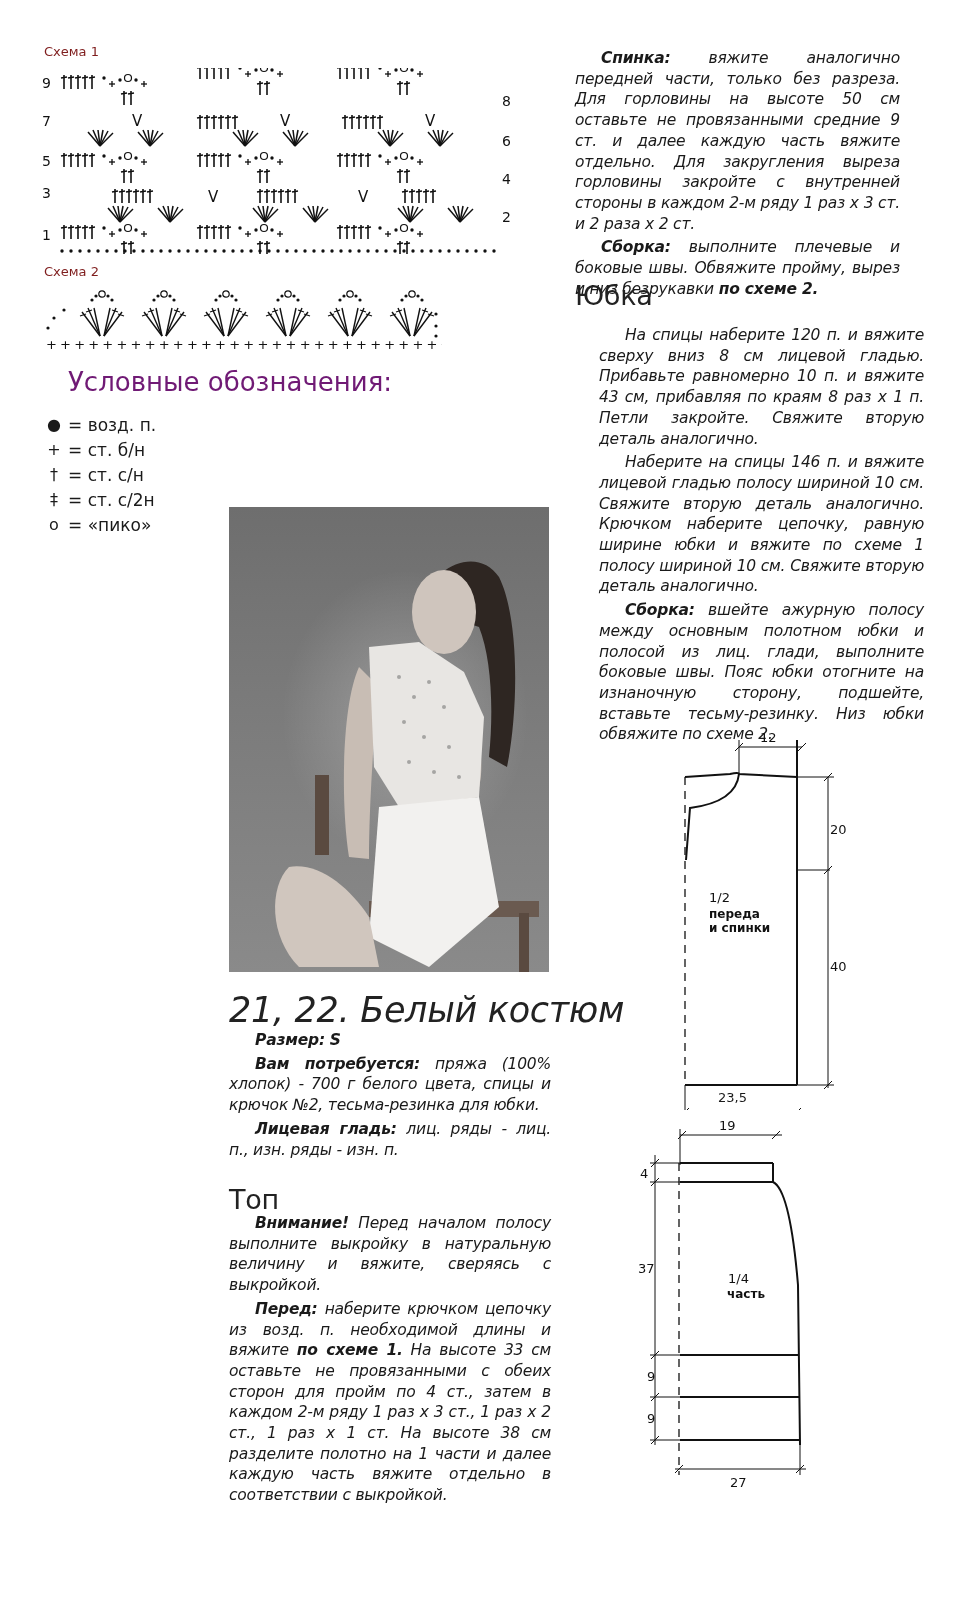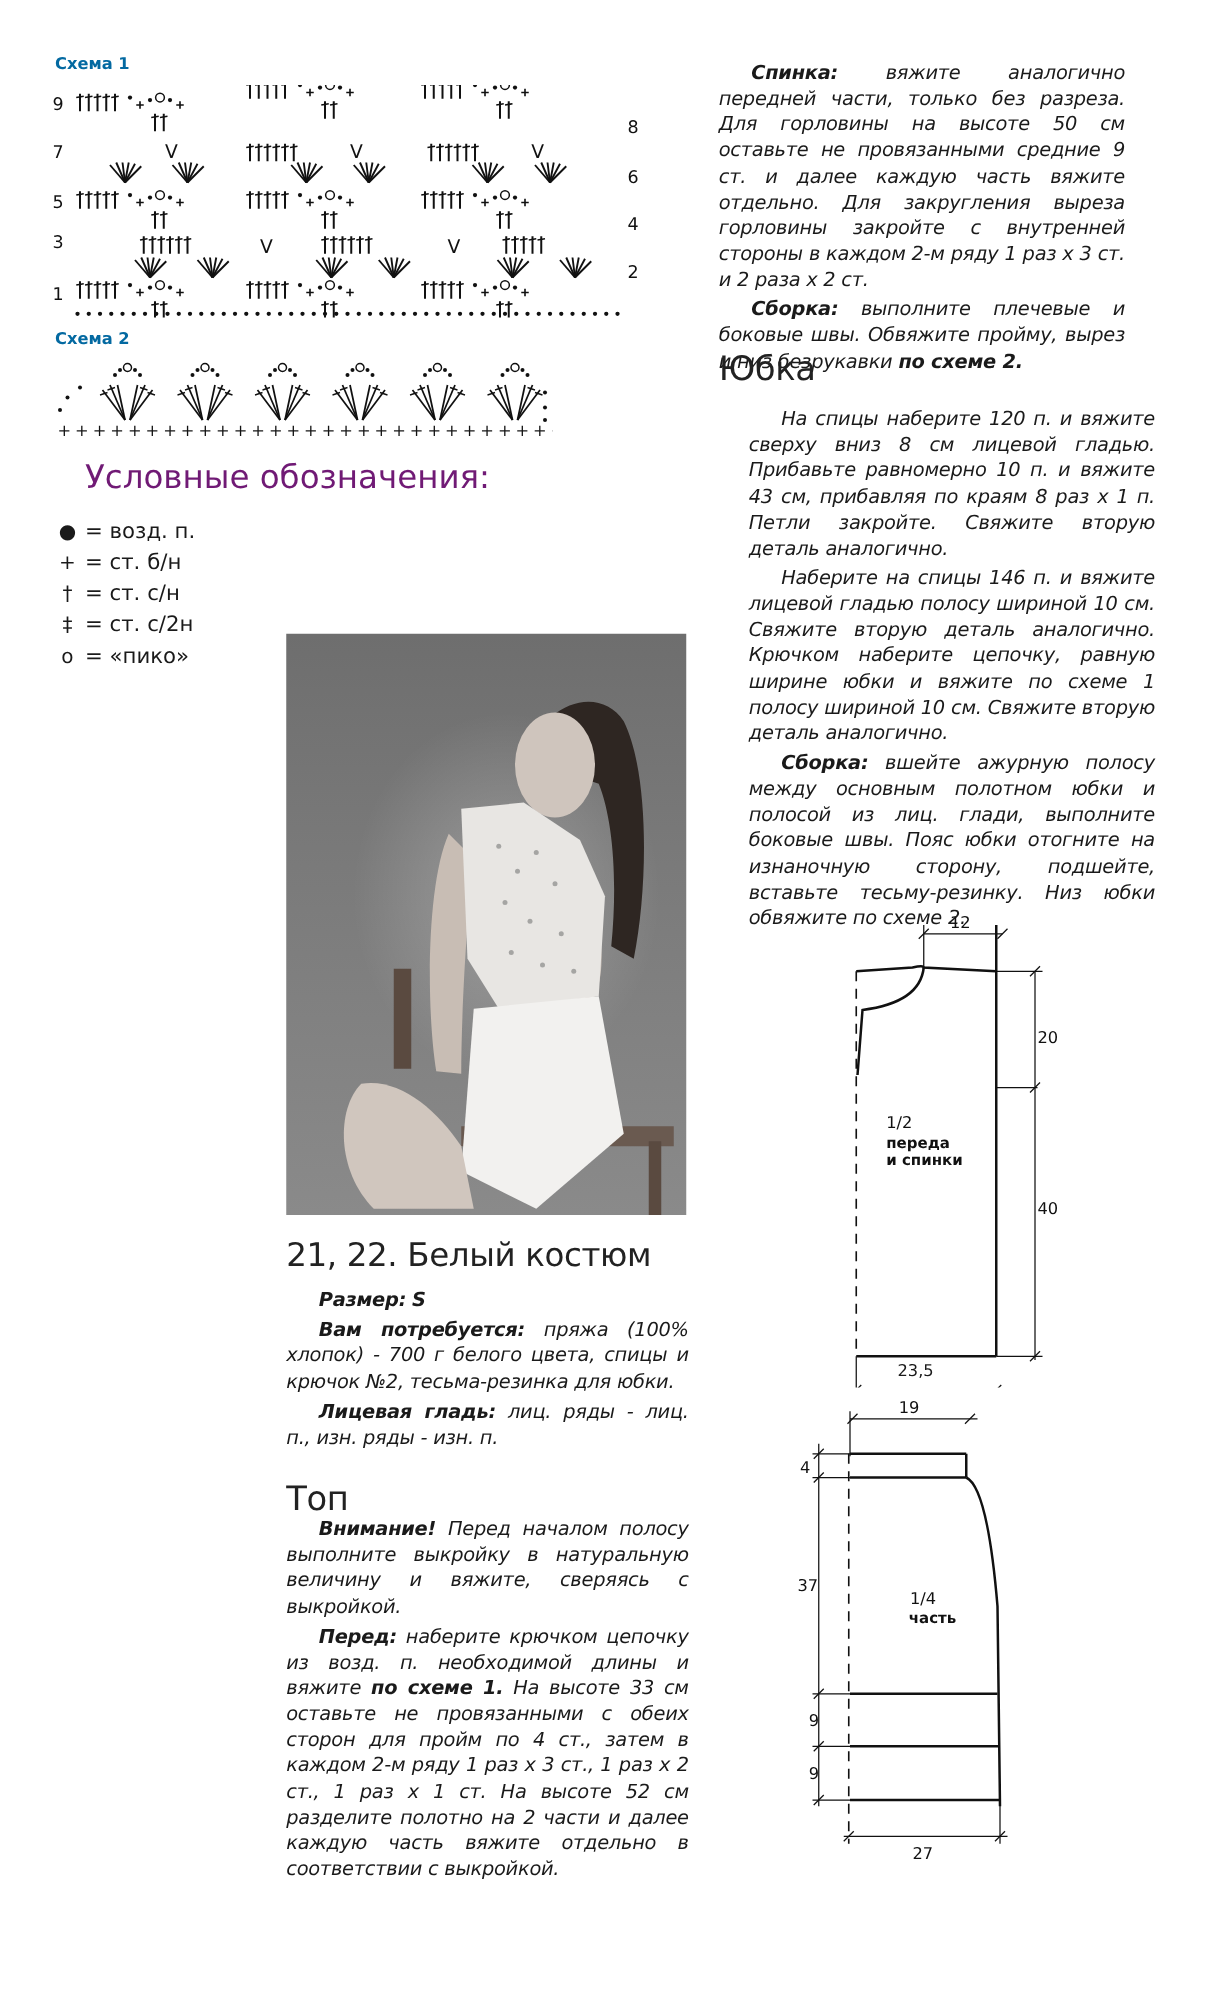--- a/index.html
+++ b/index.html
@@ -1,19 +1,19 @@
 <!DOCTYPE html>
 <html><head>
 <meta charset="utf-8">
 <style>
   html, body { margin:0; padding:0; background:#fff; }
   body { width:972px; height:1600px; position:relative; overflow:hidden; color:#1a1a1a;
          font-family:"DejaVu Sans", sans-serif; }
   .abs { position:absolute; }
-  .label-small { font-weight:bold; font-size:13px; color:#0369a1; }
+  .label-small { font-weight:normal; font-size:13px; color:#7f1d1d; }
   .col-text { font-size:15.5px; line-height:20.7px; letter-spacing:-0.2px; }
   .col-text p { margin:0 0 3px 0; text-indent:26px; text-align:justify;font-style:italic; }
   .col-text b { font-weight:bold; }
   .heading { font-size:27px; font-weight:normal; color:#222; letter-spacing:-0.3px; }
   .legend-row { display:flex; align-items:center; font-size:17px; height:25px; }
   .legend-sym { width:24px; text-align:center; font-size:16px; }
   .legend-text { margin-left:2px; }
   svg text { font-family:"DejaVu Sans", sans-serif; }
   .photo { background:
       radial-gradient(ellipse 55% 45% at 55% 45%, rgba(255,255,255,0.25), rgba(0,0,0,0) 70%),
@@ -298,33 +298,33 @@
         <circle cx="205" cy="265" r="2"></circle>
         <circle cx="230" cy="270" r="2"></circle>
     </g>
 
     <path d="M150 300 L250 290 L270 400 L200 460 L140 430 Z" fill="#f2f1ef"></path>
 
     <path d="M60 360 C40 380 40 430 70 460 L150 460 L140 410 C120 380 90 355 60 360 Z" fill="#d0c6be"></path>
   </svg>
 </div>
 
-<div class="abs heading" style="left:229px;top:990px;font-size:26px;">21, 22. Белый костюм</div>
+<div class="abs heading" style="left:229px;top:990px;font-size:35px;font-style:italic;">21, 22. Белый костюм</div>
 
 <div class="abs col-text" style="left:229px;top:1030px;width:322px;">
   <p><b>Размер:</b> <b>S</b></p>
   <p><b>Вам потребуется:</b> <span>пряжа (100% хлопок) - 700 г белого цвета, спицы и крючок №2, тесьма-резинка для юбки.</span></p>
   <p><b>Лицевая гладь:</b> <span>лиц. ряды - лиц. п., изн. ряды - изн. п.</span></p>
 </div>
 
 <div class="abs heading" style="left:229px;top:1184px;">Топ</div>
 
 <div class="abs col-text" style="left:229px;top:1213px;width:322px;">
   <p><b>Внимание!</b> <span>Перед началом полосу выполните выкройку в натуральную величину и вяжите, сверяясь с выкройкой.</span></p>
-  <p><b>Перед:</b> <span>наберите крючком цепочку из возд. п. необходимой длины и вяжите</span> <b>по схеме 1.</b> <span>На высоте 33 см оставьте не провязанными с обеих сторон для пройм по 4 ст., затем в каждом 2-м ряду 1 раз х 3 ст., 1 раз х 2 ст., 1 раз х 1 ст. На высоте 52 см разделите полотно на 2 части и далее каждую часть вяжите отдельно в соответствии с выкройкой.</span></p>
+  <p><b>Перед:</b> <span>наберите крючком цепочку из возд. п. необходимой длины и вяжите</span> <b>по схеме 1.</b> <span>На высоте 33 см оставьте не провязанными с обеих сторон для пройм по 4 ст., затем в каждом 2-м ряду 1 раз х 3 ст., 1 раз х 2 ст., 1 раз х 1 ст. На высоте 38 см разделите полотно на 1 части и далее каждую часть вяжите отдельно в соответствии с выкройкой.</span></p>
 </div>
 
 <div class="abs col-text" style="left:575px;top:48px;width:325px;">
   <p><b>Спинка:</b> <span>вяжите аналогично передней части, только без разреза. Для горловины на высоте 50 см оставьте не провязанными средние 9 ст. и далее каждую часть вяжите отдельно. Для закругления выреза горловины закройте с внутренней стороны в каждом 2-м ряду 1 раз х 3 ст. и 2 раза х 2 ст.</span></p>
   <p><b>Сборка:</b> <span>выполните плечевые и боковые швы. Обвяжите пройму, вырез и низ безрукавки</span> <b>по схеме 2.</b></p>
 </div>
 
 <div class="abs heading" style="left:575px;top:280px;">Юбка</div>
 
 <div class="abs col-text" style="left:575px;top:325px;width:325px;margin-left:24px;">

